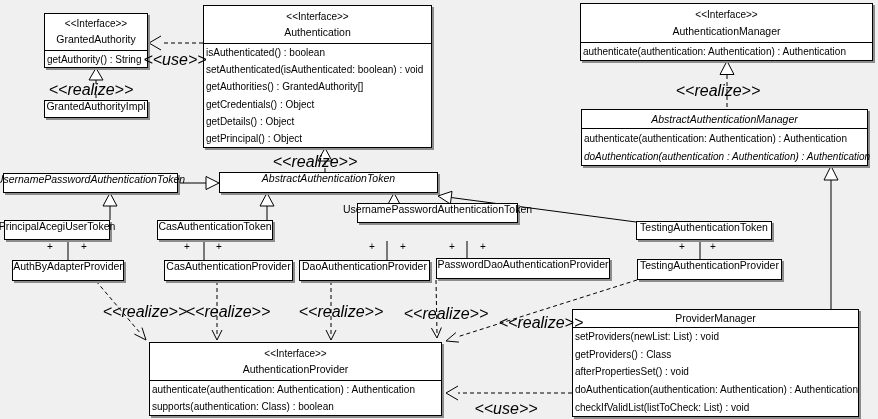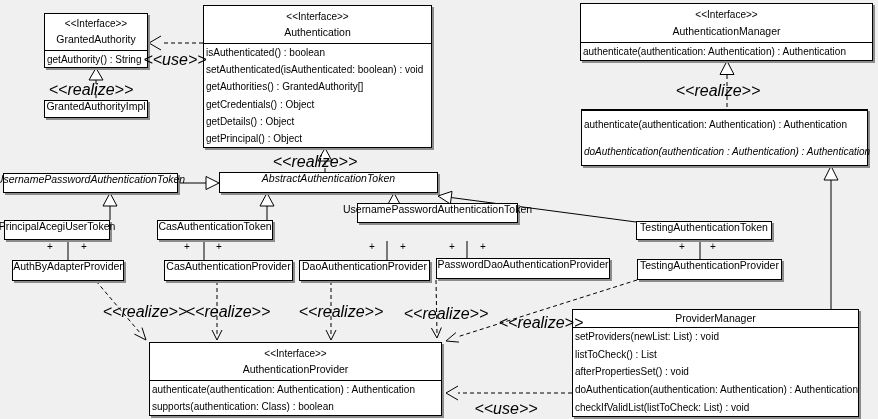--- a/index.html
+++ b/index.html
@@ -160,20 +160,23 @@
     <div class="titlebox" style="height:38px">
       <div class="stereo">&lt;&lt;Interface&gt;&gt;</div>
       <div class="cname">AuthenticationManager</div>
     </div>
     <div class="methods">
       <div class="m">authenticate(authentication: Authentication) : Authentication</div>
     </div>
   </div>
 
   <div class="box" style="left:581px;top:109px;width:287px;height:57px">
+    <div class="titlebox singleline" style="height:18px">
+      <div class="cname it">AbstractAuthenticationManager</div>
+    </div>
     <div class="methods">
       <div class="m ovf">authenticate(authentication: Authentication) : Authentication</div>
       <div class="m ovf it">doAuthentication(authentication : Authentication) : Authentication</div>
     </div>
   </div>
 
   <div class="box nameonly" style="left:3px;top:173px;width:175px;height:20px">
     <div class="cname it">UsernamePasswordAuthenticationToken</div>
   </div>
 
@@ -227,21 +230,21 @@
       <div class="m">supports(authentication: Class) : boolean</div>
     </div>
   </div>
 
   <div class="box" style="left:572px;top:309px;width:287px;height:108px">
     <div class="titlebox singleline" style="height:17px">
       <div class="cname">ProviderManager</div>
     </div>
     <div class="methods">
       <div class="m">setProviders(newList: List) : void</div>
-      <div class="m">listToCheck() : List</div>
+      <div class="m">getProviders() : Class</div>
       <div class="m">afterPropertiesSet() : void</div>
       <div class="m ovf">doAuthentication(authentication: Authentication) : Authentication</div>
       <div class="m">checkIfValidList(listToCheck: List) : void</div>
     </div>
   </div>
 
   <div class="elabel" style="left:175px;top:51px">&lt;&lt;use&gt;&gt;</div>
   <div class="elabel" style="left:91px;top:81px">&lt;&lt;realize&gt;&gt;</div>
   <div class="elabel" style="left:315px;top:153px">&lt;&lt;realize&gt;&gt;</div>
   <div class="elabel" style="left:718px;top:82px">&lt;&lt;realize&gt;&gt;</div>

